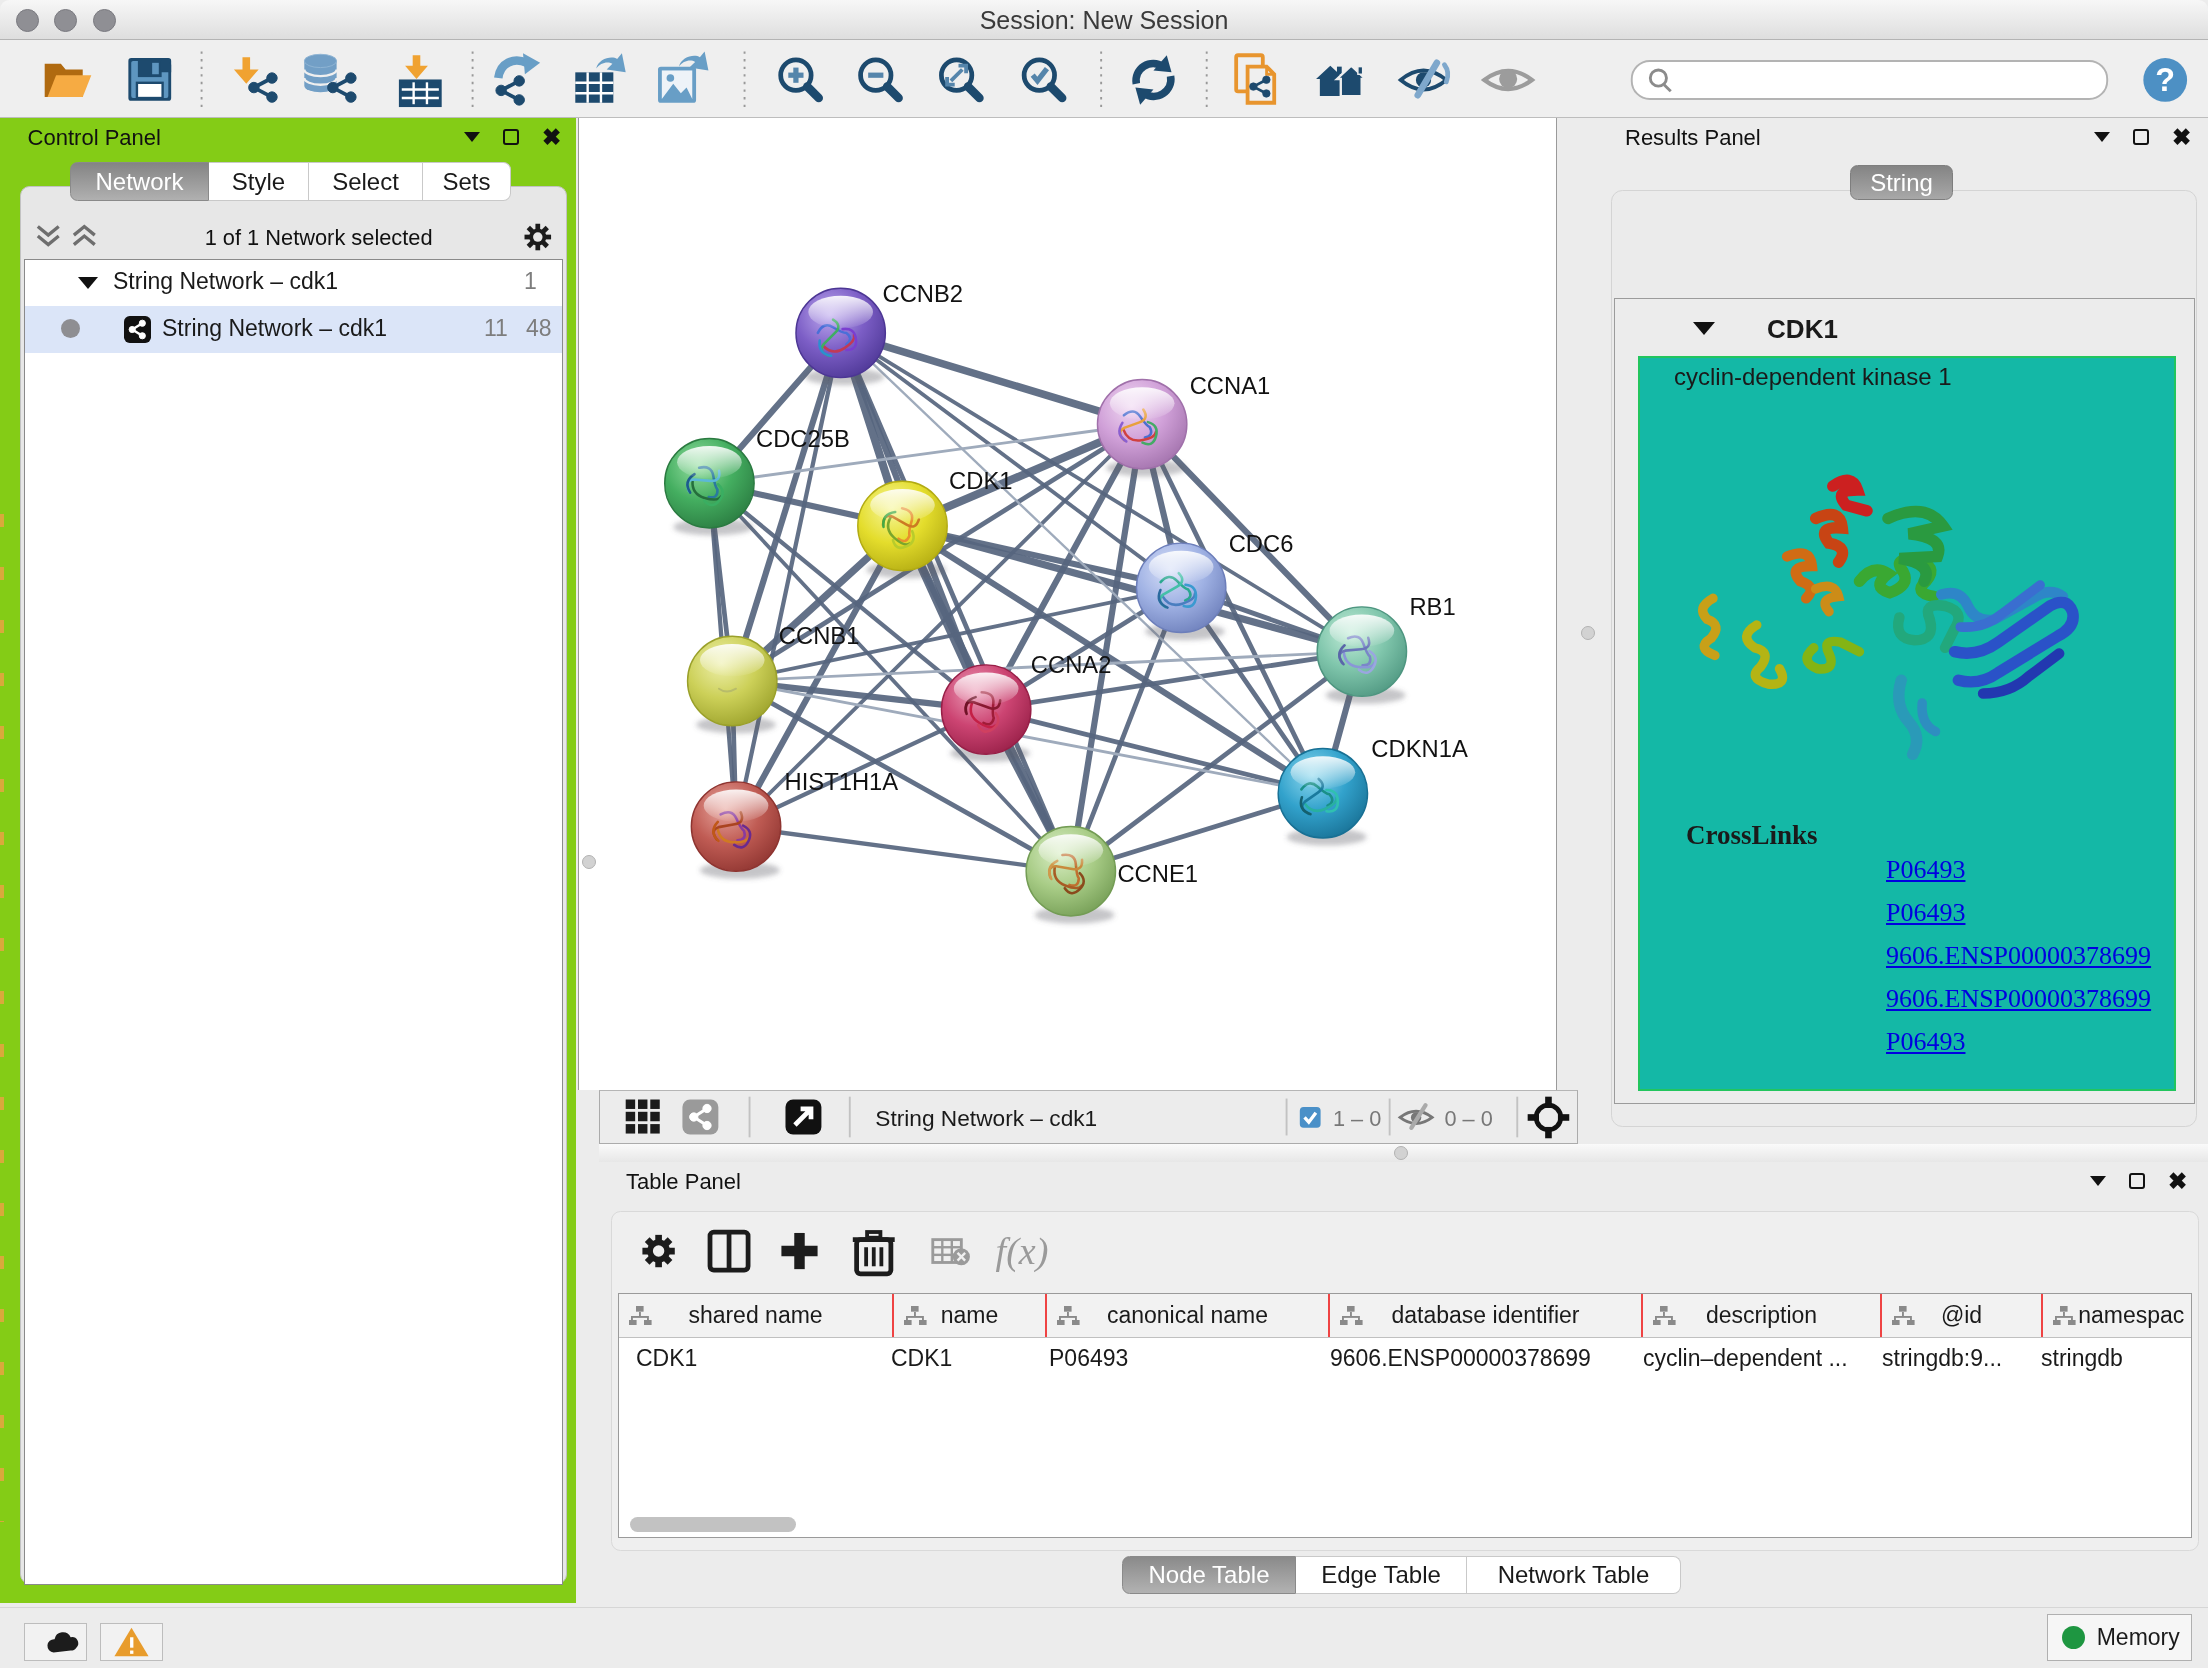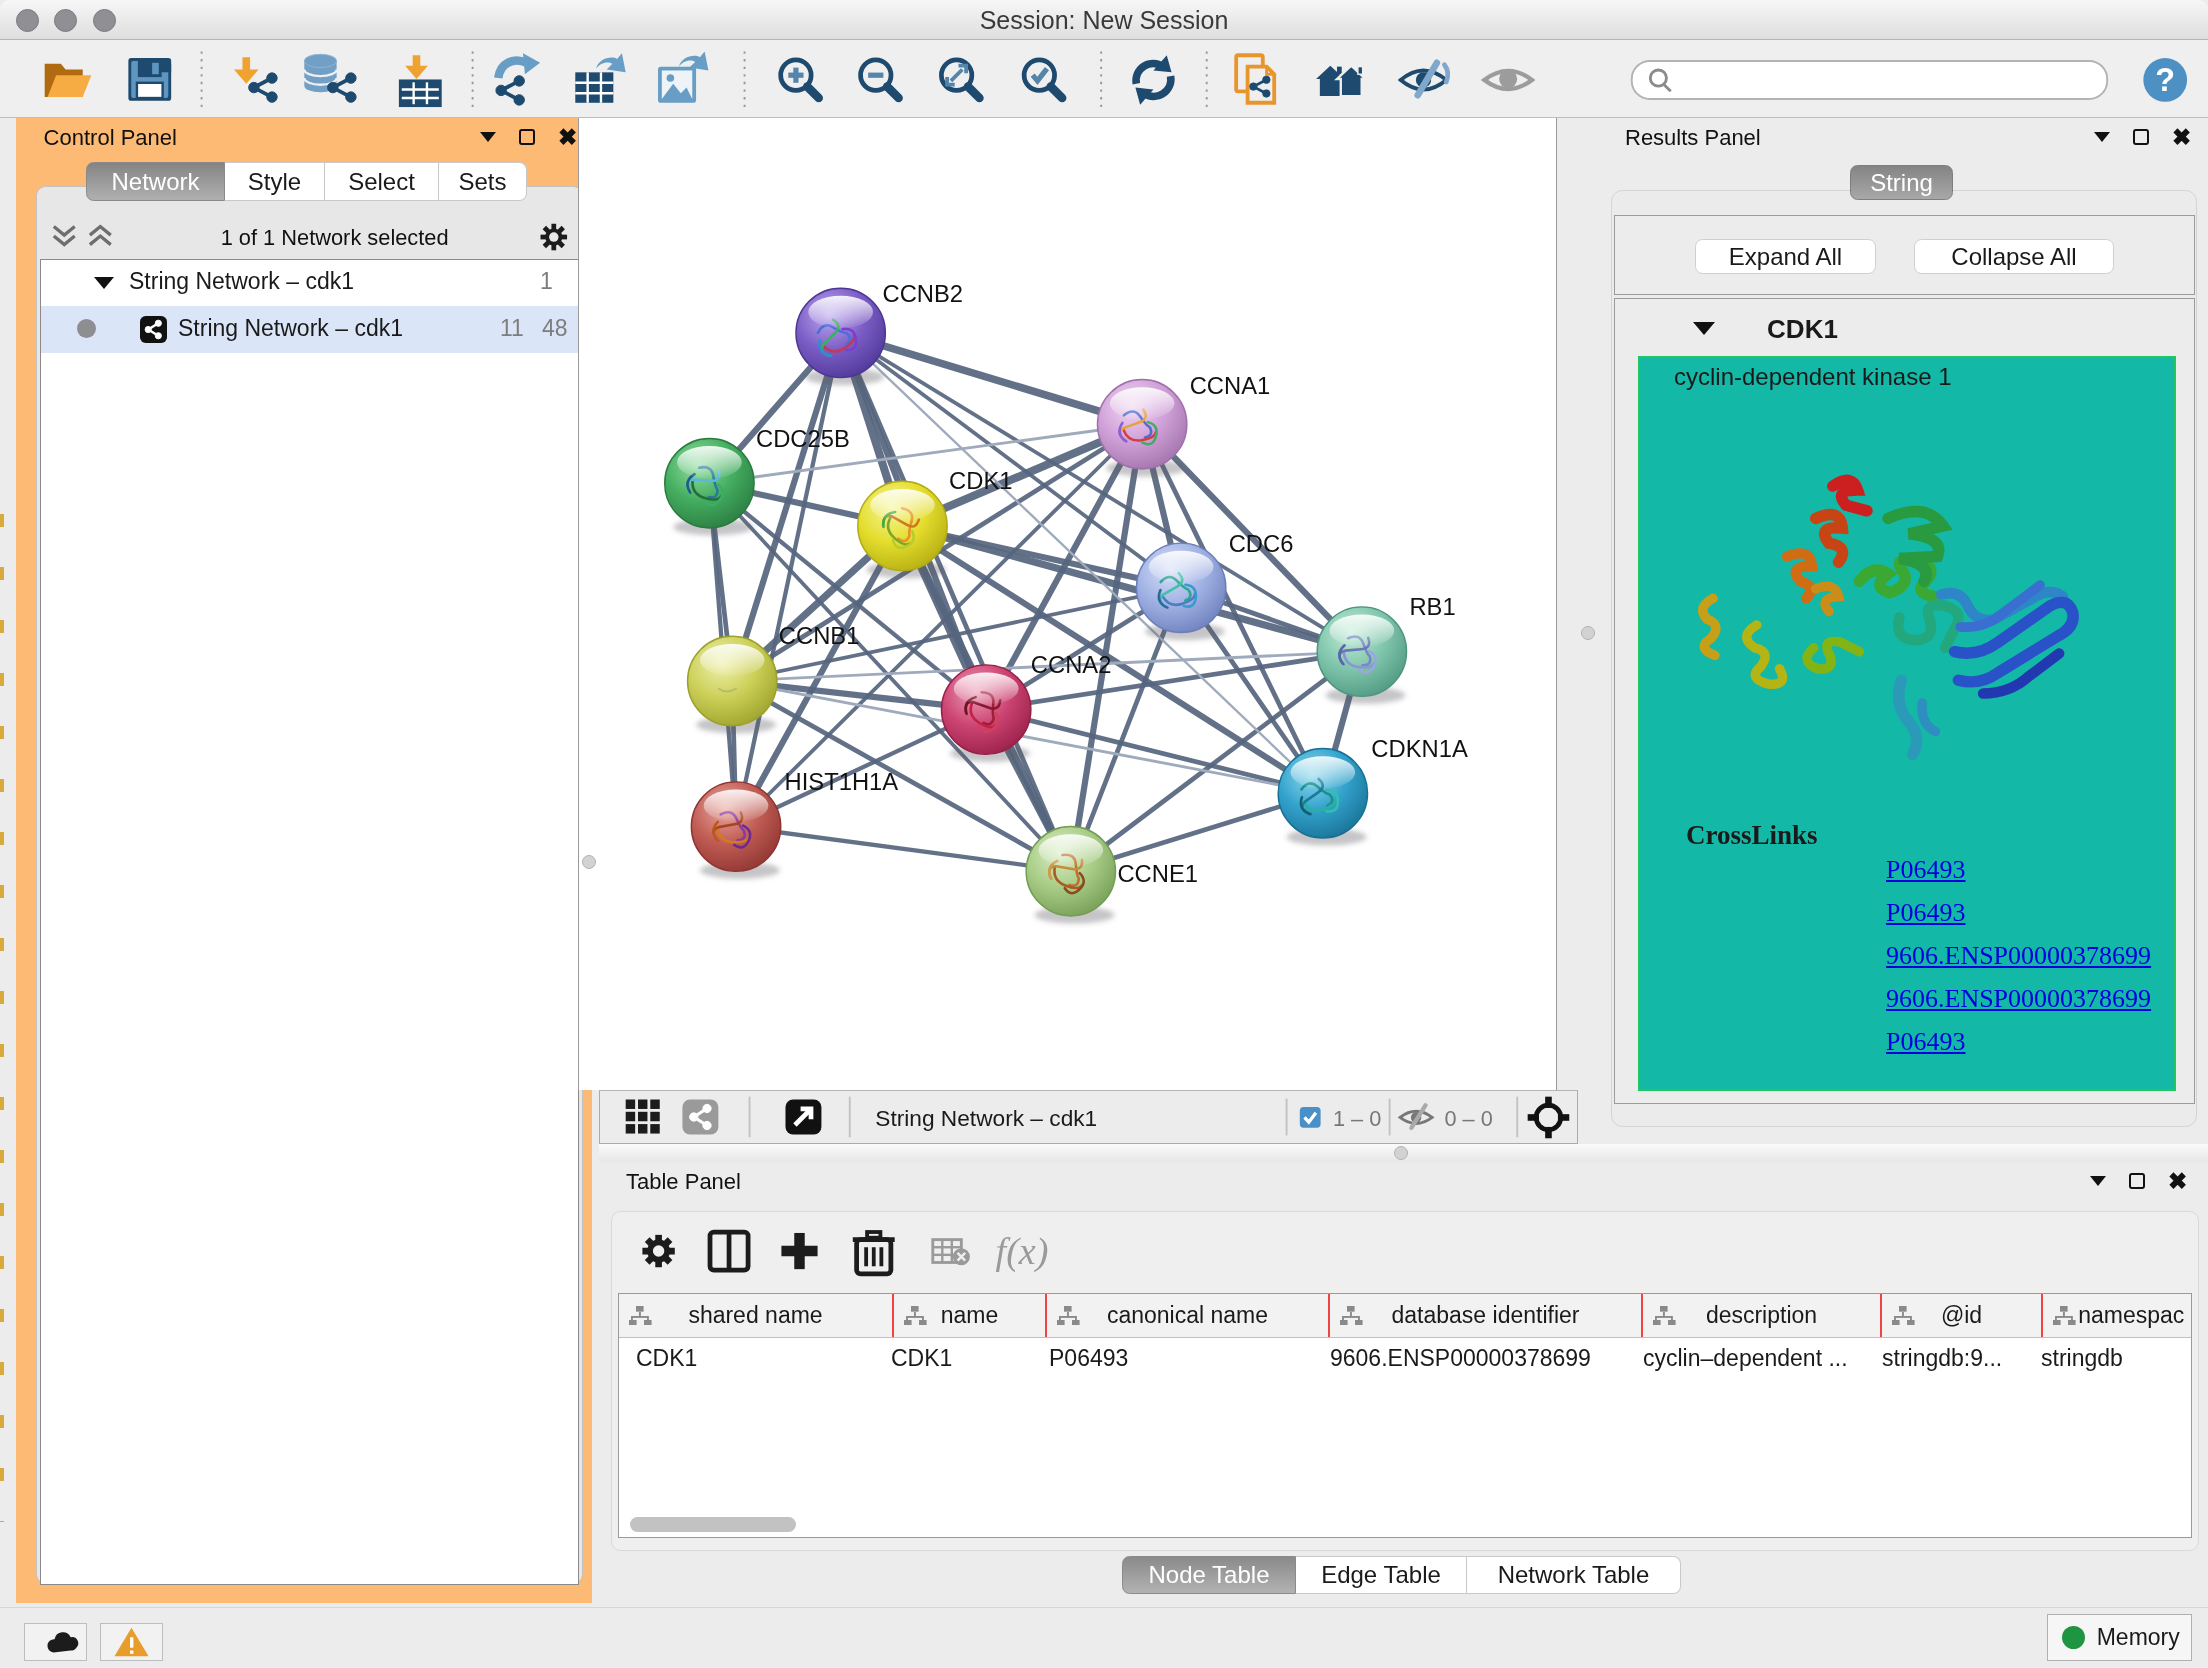--- a/index.html
+++ b/index.html
@@ -187,21 +187,21 @@
     <g stroke="#8b8b8b" fill="none" stroke-width="3">
       <circle cx="1744" cy="40" r="8.5"></circle>
         <line x1="1750" y1="47" x2="1757" y2="54"></line>
     </g>
 
     <circle cx="2277" cy="42" r="23" fill="#4d90c4"></circle>
     <text x="2277" y="54" text-anchor="middle" font-size="34" font-weight="bold" fill="#ffffff" font-family="Liberation Sans, sans-serif">?</text>
   </svg>
 </div>
 
-<div id="ctrlpanel" class="abs" style="left:0;top:118px;width:576px;height:1485px;background:#fdba74;margin-left:16px;">
+<div id="ctrlpanel" class="abs" style="left:0;top:118px;width:576px;height:1485px;background:#84cc16;">
   <div class="abs ptitle" style="left:27.6px;top:6.7px;">Control Panel</div>
   <div class="hdrbtns" style="left:464px;top:11.4px;">
     <div class="tri"></div>
       <div class="sqr"></div>
       <div class="xx">✖</div>
   </div>
 
   <div class="abs" style="left:70px;top:44px;height:39px;display:flex;font-size:24px;z-index:2;">
     <div style="width:139px;background:linear-gradient(#848484,#b0b0b0);color:#fff;border:1px solid #8a8a8a;border-radius:7.6px 0 0 7.6px;display:flex;align-items:center;justify-content:center;">Network</div>
     <div style="width:100px;background:#fff;border:1px solid #c9c9c9;border-left:none;display:flex;align-items:center;justify-content:center;">Style</div>
@@ -582,24 +582,20 @@
   <div class="hdrbtns" style="left:496px;top:11.4px;">
     <div class="tri"></div>
       <div class="sqr"></div>
       <div class="xx">✖</div>
   </div>
 
   <div class="abs" style="left:252px;top:47px;width:103px;height:35px;background:linear-gradient(#848484,#a8a8a8);border:1px solid #7e7e7e;border-radius:7.6px;color:#fff;font-size:24px;display:flex;align-items:center;justify-content:center;z-index:3;">String</div>
 
   <div class="abs" style="left:13.3px;top:72px;width:586px;height:937px;background:#ebebeb;border:1px solid #d4d4d4;border-radius:11.4px;"></div>
 
-  <div class="abs" style="left:16px;top:97px;width:581px;height:80px;background:#ececec;border:1px solid #9b9b9b;">
-    <div class="abs" style="left:80px;top:23px;width:181px;height:35px;background:#fff;border:1px solid #cfcfcf;border-radius:7.6px;font-size:24px;display:flex;align-items:center;justify-content:center;">Expand All</div>
-    <div class="abs" style="left:299px;top:23px;width:200px;height:35px;background:#fff;border:1px solid #cfcfcf;border-radius:7.6px;font-size:24px;display:flex;align-items:center;justify-content:center;">Collapse All</div>
-  </div>
 
   <div class="abs" style="left:16px;top:180px;width:581px;height:806px;background:#ececec;border:1px solid #9b9b9b;">
     <div class="abs" style="left:78px;top:23px;width:0;height:0;border-left:11.4px solid transparent;border-right:11.4px solid transparent;border-top:13.3px solid #111;"></div>
     <div class="abs" style="left:116px;top:15px;width:143px;text-align:center;font-size:26px;font-weight:bold;">CDK1</div>
 
     <div class="abs" style="left:23px;top:57px;width:538px;height:735px;background:#14b8a6;border:2px solid #22c55e;">
       <div class="abs" style="left:34px;top:4.8px;font-size:24px;">cyclin-dependent kinase 1</div>
 
       <svg class="abs" style="left:33px;top:107px;" width="409" height="301" viewBox="0 0 430 316">
         <g fill="none" stroke-linecap="round">

